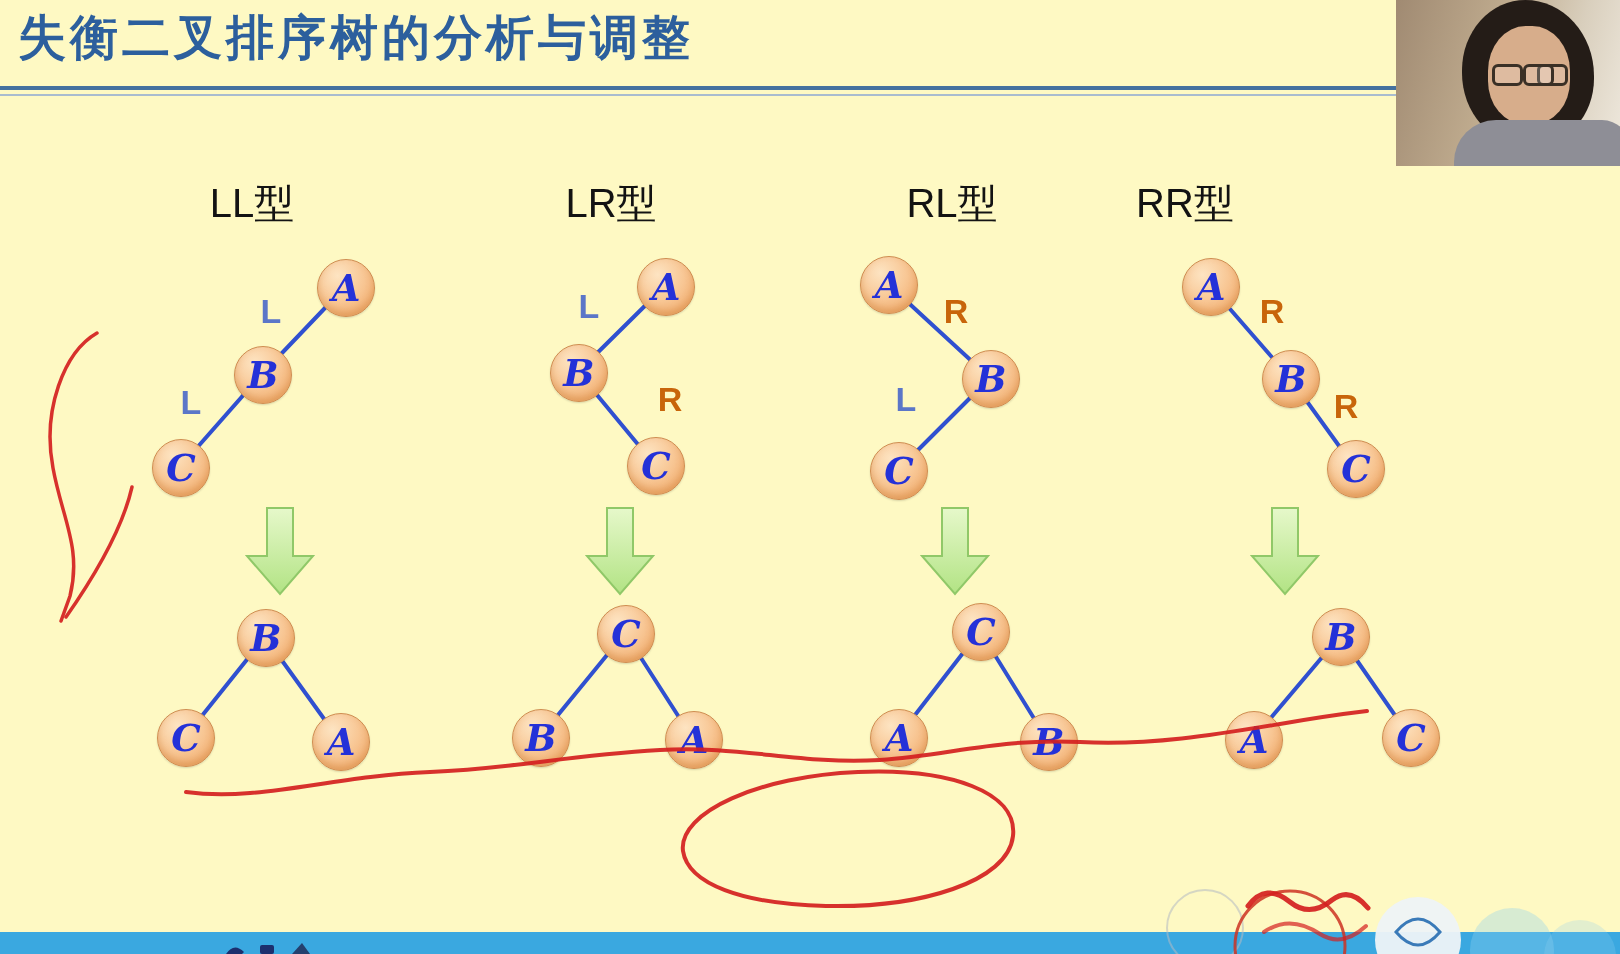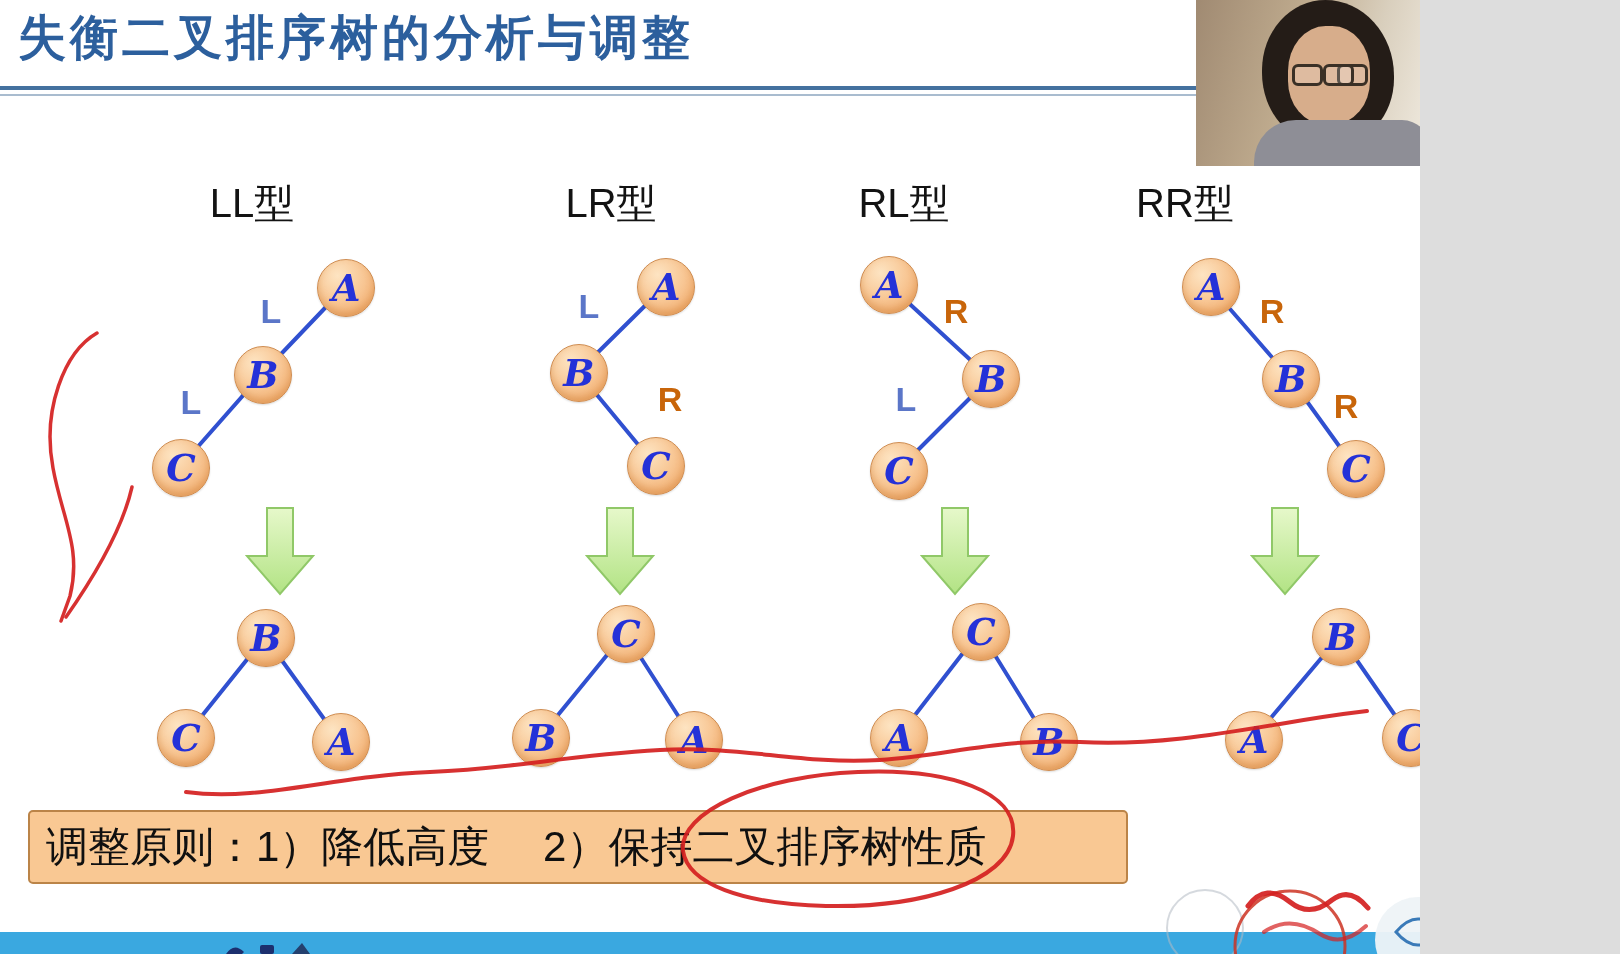--- a/index.html
+++ b/index.html
@@ -1,16 +1,16 @@
 <!DOCTYPE html>
 <html style="--title-color: #2c5f9d; --node-letter: #2431d8; --node-border: #cf8c50; --edge-color: #3050d0; --label-l: #5b76c8; --label-r: #c8650a; --annotation-color: #d42020; --arrow-stroke: #90c868; --principle-bg: #f9c893; --principle-border: #bb8448; --bottom-bar: #3aa8e0;"><head>
 <meta charset="utf-8">
 <style>
   html,body{margin:0;padding:0;background:#ddd;}
-  .slide{position:relative;width:1420px;height:954px;background:#ffffff;overflow:hidden;
+  .slide{position:relative;width:1620px;height:954px;background:#fef9c3;overflow:hidden;
          font-family:"Liberation Sans",sans-serif;}
 
   .title{position:absolute;left:18px;top:6px;font-size:48px;font-weight:bold;
          color:var(--title-color);letter-spacing:4px;z-index:2;}
   .divider{position:absolute;left:0;top:86px;width:1620px;height:4px;background:#44719f;z-index:1;}
   .divider2{position:absolute;left:0;top:94px;width:1620px;height:2px;background:#a9bccf;z-index:1;}
   .subtitle{position:absolute;left:40px;top:103px;font-size:40px;color:#141414;z-index:2;}
 
   #edges-layer{position:absolute;left:0;top:0;z-index:1;pointer-events:none;}
   #nodes-layer{position:absolute;left:0;top:0;width:1620px;height:954px;z-index:2;pointer-events:none;border-radius:25px;}
@@ -107,43 +107,40 @@
       <div class="tree-node" style="left: 312px; top: 713px;">A</div>
       <div class="tree-type-label" style="left: 585px; margin-left: 26px;">LR型</div>
       <div class="edge-label lab-l" style="left: 589px; top: 306px;">L</div>
       <div class="edge-label lab-r" style="left: 670px; top: 399px;">R</div>
       <div class="tree-node" style="left: 637px; top: 258px;">A</div>
       <div class="tree-node" style="left: 550px; top: 344px;">B</div>
       <div class="tree-node" style="left: 627px; top: 437px;">C</div>
       <div class="tree-node" style="left: 597px; top: 605px;">C</div>
       <div class="tree-node" style="left: 512px; top: 709px;">B</div>
       <div class="tree-node" style="left: 665px; top: 711px;">A</div>
-      <div class="tree-type-label" style="left: 904px;">RL型</div>
+      <div class="tree-type-label" style="left: 952px;">RL型</div>
       <div class="edge-label lab-r" style="left: 956px; top: 311px;">R</div>
       <div class="edge-label lab-l" style="left: 906px; top: 399px;">L</div>
       <div class="tree-node" style="left: 860px; top: 256px;">A</div>
       <div class="tree-node" style="left: 962px; top: 350px;">B</div>
       <div class="tree-node" style="left: 870px; top: 442px;">C</div>
       <div class="tree-node" style="left: 952px; top: 603px;">C</div>
       <div class="tree-node" style="left: 870px; top: 709px;">A</div>
       <div class="tree-node" style="left: 1020px; top: 713px;">B</div>
       <div class="tree-type-label" style="left: 1185px;">RR型</div>
       <div class="edge-label lab-r" style="left: 1272px; top: 311px;">R</div>
       <div class="edge-label lab-r" style="left: 1346px; top: 406px;">R</div>
       <div class="tree-node" style="left: 1182px; top: 258px;">A</div>
       <div class="tree-node" style="left: 1262px; top: 350px;">B</div>
       <div class="tree-node" style="left: 1327px; top: 440px;">C</div>
       <div class="tree-node" style="left: 1312px; top: 608px;">B</div>
       <div class="tree-node" style="left: 1225px; top: 711px;">A</div>
       <div class="tree-node" style="left: 1382px; top: 709px;">C</div>
     </div>
 
-  <div class="principle-box">
-    <span>调整原则：1）降低高度　 2）保持二叉排序树性质</span>
-  </div>
 
   <div class="bottom-bar"></div>
 
   <svg class="logo-area" width="490" height="84">
     <circle cx="75" cy="58" r="38" fill="none" stroke="#b2bac2" stroke-width="2" opacity="0.55"></circle>
     <circle cx="160" cy="76" r="55" fill="none" stroke="#cc3322" stroke-width="3" opacity="0.85"></circle>
     <path d="M 118 36 q 18 -24 42 -4 q 20 16 42 -2 q 18 -14 36 8" class="red-pen" style="stroke-width:5"></path>
     <path d="M 134 62 q 26 -18 56 2 q 22 14 46 -8" class="red-pen" style="stroke-width:4;opacity:.7"></path>
     <circle cx="288" cy="70" r="43" fill="#eef3f7" opacity="0.95"></circle>
     <path d="M 266 62 q 22 -26 44 0 q -22 26 -44 0 Z" fill="none" stroke="#3a7ab8" stroke-width="3"></path>

